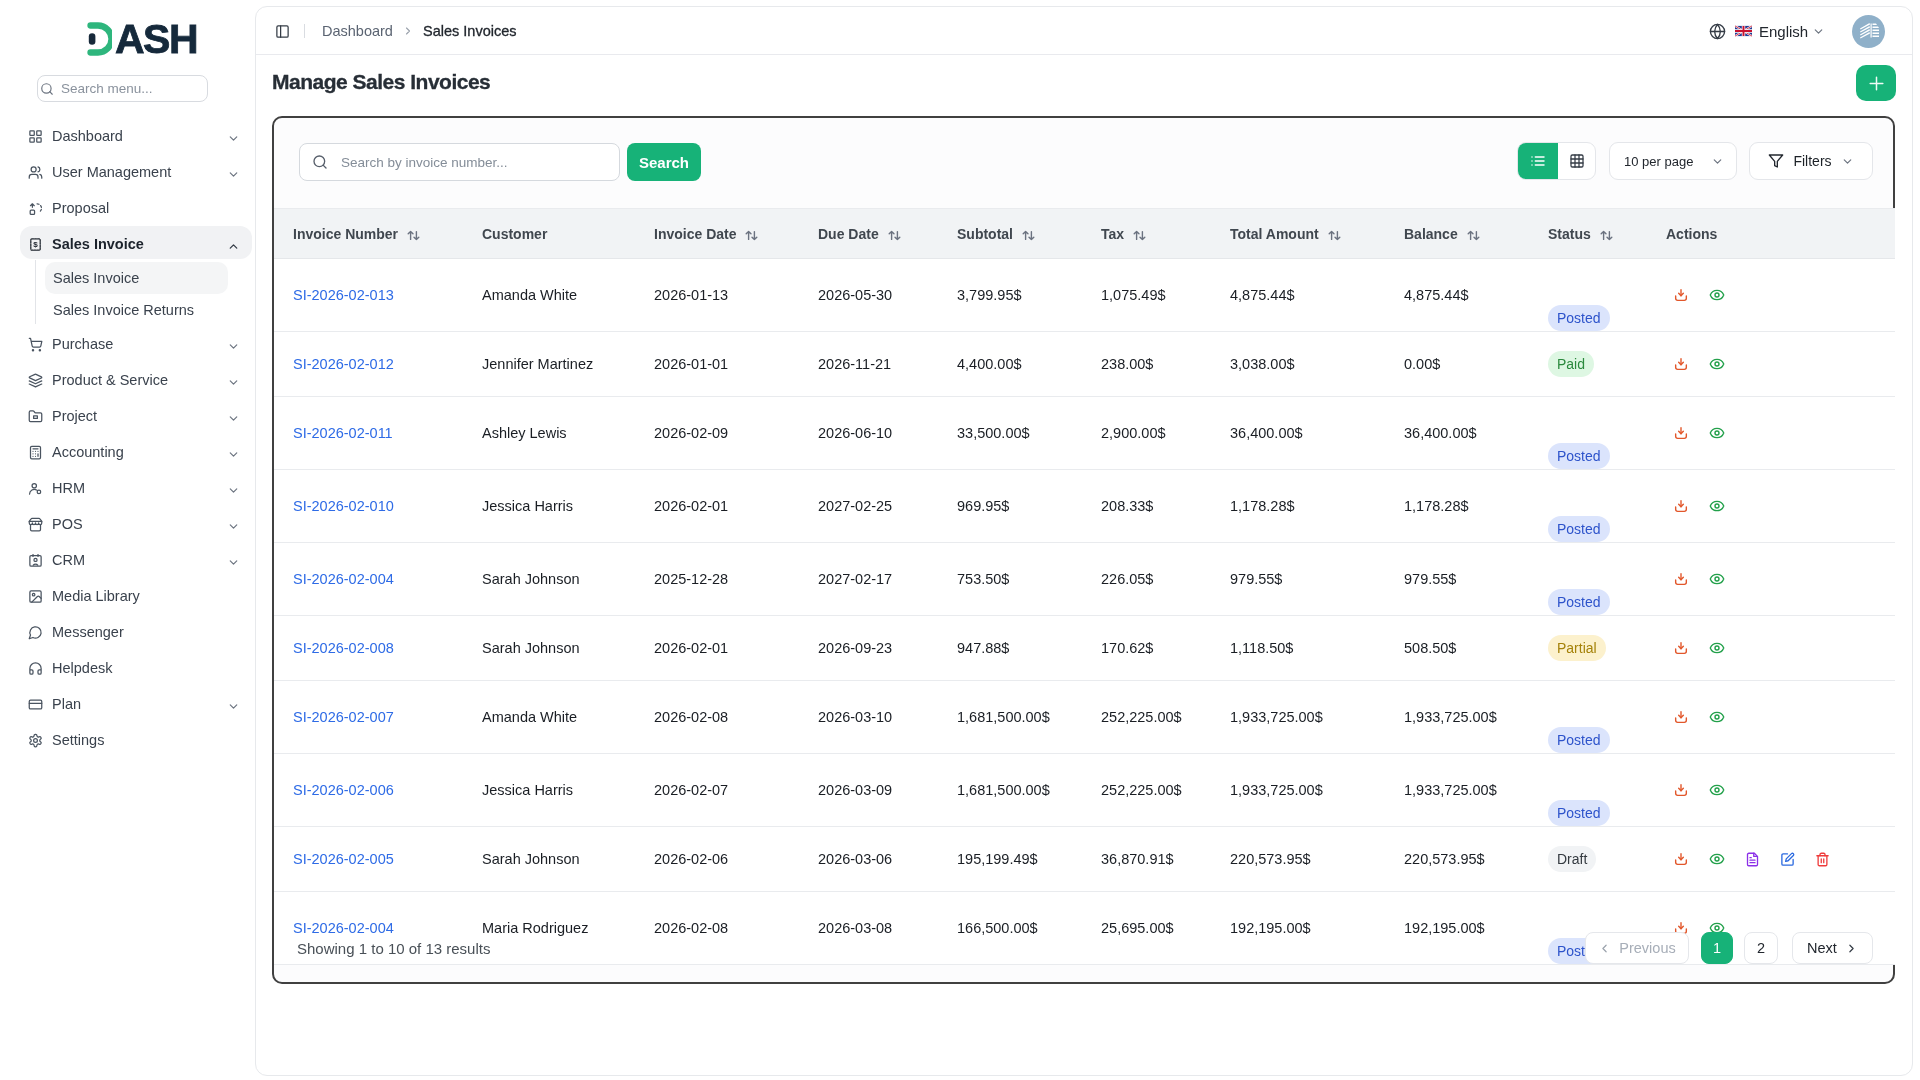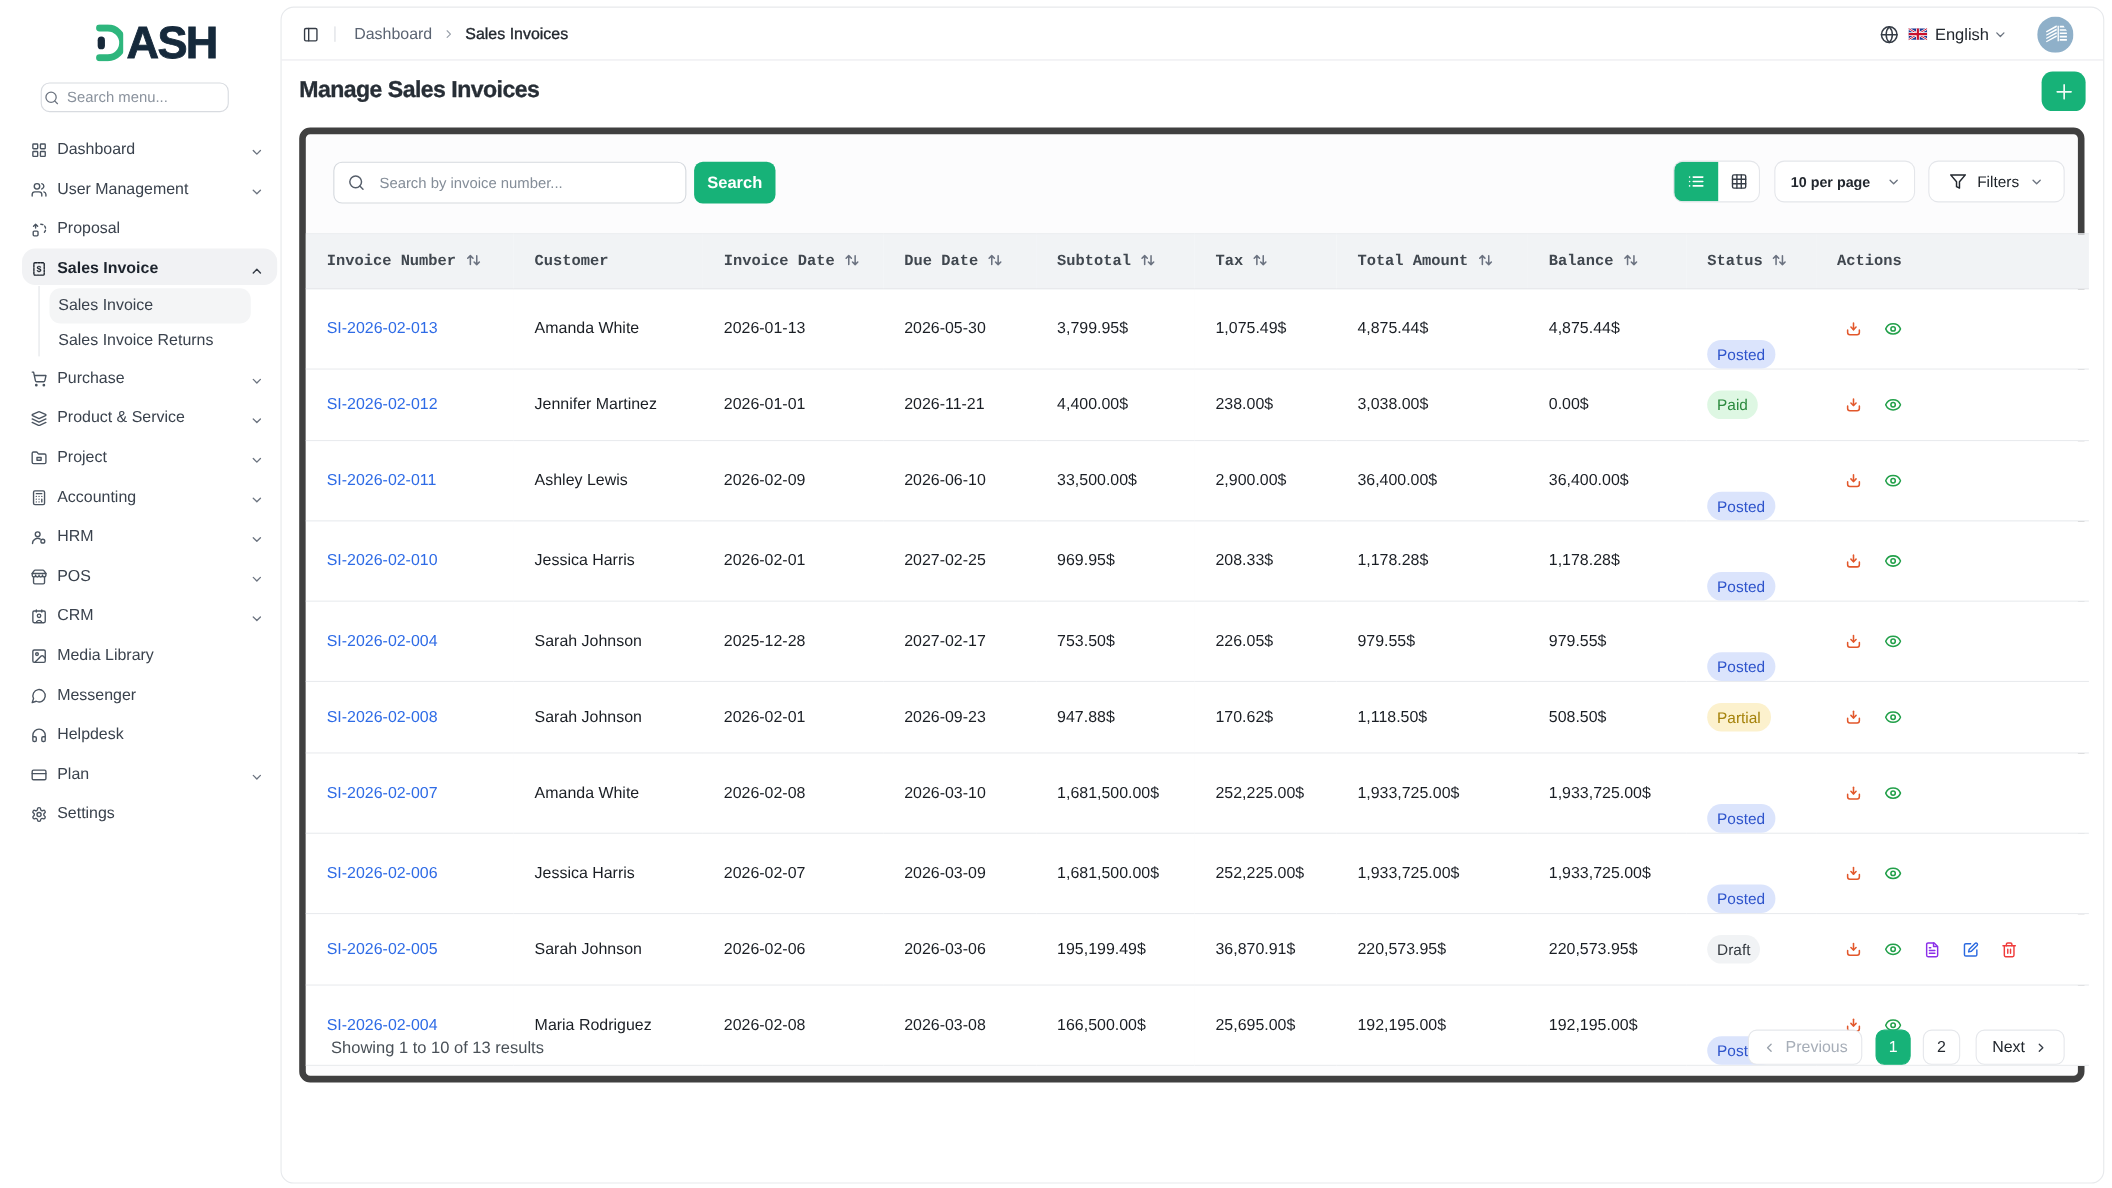--- a/index.html
+++ b/index.html
@@ -21,35 +21,35 @@
 .smi { position:relative; height:32px; display:flex; align-items:center; padding-left:41px; font-size:14.5px; color:#3a424d; }
 .smi.on { background:#f4f5f6; border-radius:10px; margin-left:33px; padding-left:8px; width:183px; }
 .panel { position:absolute; left:255px; top:6px; width:1658px; height:1070px; background:#ffffff; border:1px solid #e7e9ec; border-radius:12px; }
 .topbar { position:absolute; left:0; top:0; width:100%; height:48px; border-bottom:1px solid #e9eaee; }
 .tb-item { position:absolute; top:0; height:48px; display:flex; align-items:center; }
 .bc-gray { color:#5b6472; font-size:14.5px; }
 .bc-dark { color:#22272e; font-size:14.5px; -webkit-text-stroke:0.3px #22272e; }
 .vline { position:absolute; left:48px; top:17px; width:1px; height:14px; background:#d9dce1; }
 .heading { position:absolute; left:16px; top:63px; font-size:21px; letter-spacing:-0.5px; font-weight:bold; color:#272e36; -webkit-text-stroke:0.3px #272e36; }
 .addbtn { position:absolute; left:1600px; top:58px; width:40px; height:36px; background:#17b278; border-radius:10px; color:#eafaf3; font-size:22px; font-weight:normal; display:flex; align-items:center; justify-content:center; }
-.card { position:absolute; left:16px; top:109px; width:1623px; height:868px; border:6px solid #404040; border-radius:10px; background:#fcfcfd; }
+.card { position:absolute; left:16px; top:109px; width:1623px; height:868px; border:2px solid #404040; border-radius:10px; background:#fcfcfd; }
 .inp { position:absolute; left:25px; top:25px; width:321px; height:38px; border:1px solid #d5d9de; border-radius:8px; background:#fff; display:flex; align-items:center; padding-left:12px; }
 .inp span { color:#848d98; font-size:13.5px; margin-left:13px; }
 .searchbtn { position:absolute; left:353px; top:25px; width:74px; height:38px; background:#17b278; border-radius:8px; color:#fff; font-size:15px; font-weight:bold; display:flex; align-items:center; justify-content:center; }
 .seg { position:absolute; left:1243px; top:24px; width:79px; height:38px; border:1px solid #e4e6ea; border-radius:9px; background:#fff; overflow:hidden; display:flex; }
 .seg .l { width:40px; height:100%; background:#17b278; display:flex; align-items:center; justify-content:center; }
 .seg .r { flex:1; display:flex; align-items:center; justify-content:center; }
 .perpage { position:absolute; left:1335px; top:24px; width:128px; height:38px; border:1px solid #e4e6ea; border-radius:9px; background:#fff; display:flex; align-items:center; padding:0 12px 0 14px; }
-.perpage .t { font-size:13px; color:#22272e;font-weight:bold; }
+.perpage .t { font-size:13px; color:#22272e; }
 .perpage svg { margin-left:auto; }
 .filters { position:absolute; left:1475px; top:24px; width:124px; height:38px; border:1px solid #e4e6ea; border-radius:9px; background:#fff; display:flex; align-items:center; justify-content:center; gap:9px; }
 .filters .t { font-size:14px; color:#1c2127; }
 table.grid { position:absolute; left:0; top:90px; width:1621px; border-collapse:collapse; table-layout:fixed; }
 table.grid th { height:50px; background:#f1f3f5; text-align:left; padding-left:19px; font-size:14px; color:#40474f; border-top:1px solid #e9ebee; border-bottom:1px solid #e5e7ea; }
-table.grid th .hd { display:flex; align-items:flex-start; gap:9px; font-weight:bold;font-family:Liberation Mono, monospace; }
+table.grid th .hd { display:flex; align-items:flex-end; gap:9px; font-weight:bold; }
 table.grid td { height:65px; padding-left:19px; font-size:14.5px; color:#1a1e24; border-bottom:1px solid #e9ebee; background:#fff; }
 td a.lnk { color:#2e6be6; text-decoration:none; }
 .pill { display:inline-block; padding:5px 9px; border-radius:13px; font-size:14px; }
 .pill.posted { background:#dbe4fc; color:#2d53cb;margin-top:46px; }
 .pill.paid { background:#def7e3; color:#2b8a3e; }
 .pill.partial { background:#fcf1cd; color:#a5820a; }
 .pill.draft { background:#f1f3f5; color:#343a40; }
 .acts { display:flex; align-items:center; gap:20px; }
 .foot { position:absolute; left:0; top:790px; width:1621px; height:75px; }
 .foot .info { position:absolute; left:23px; top:32px; font-size:15px; color:#495057; }

